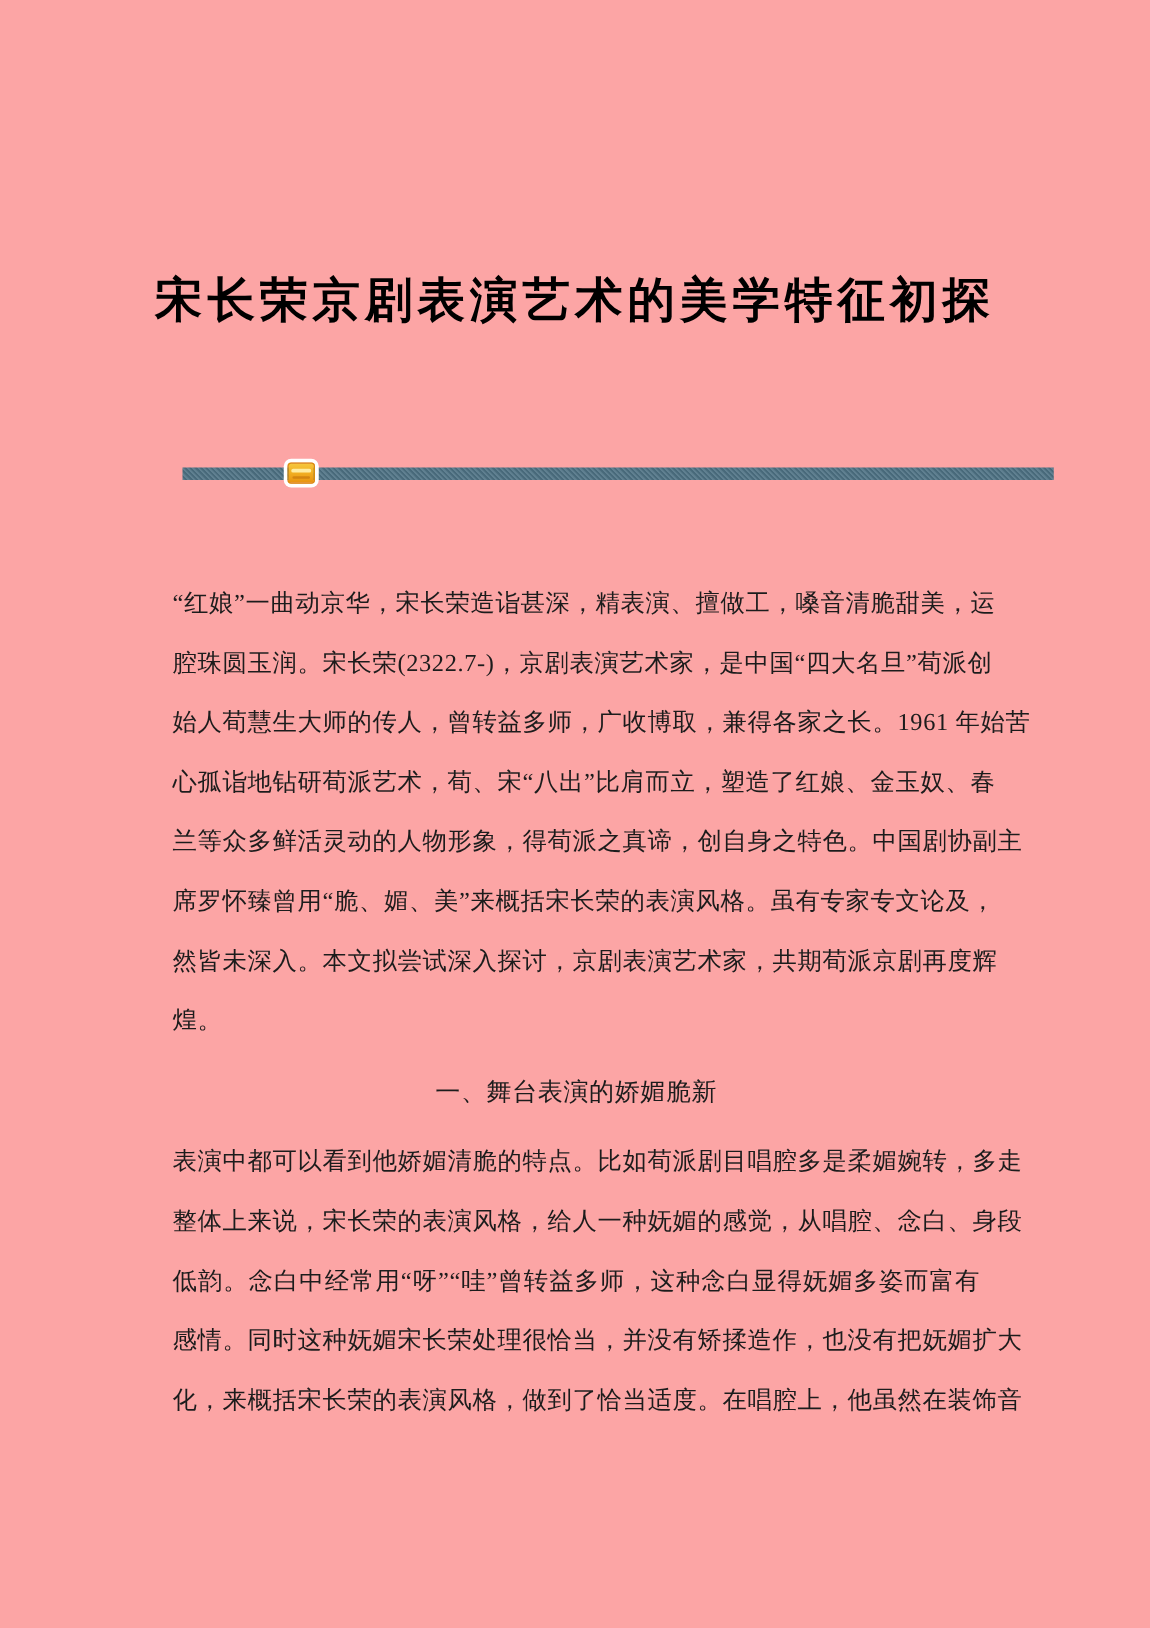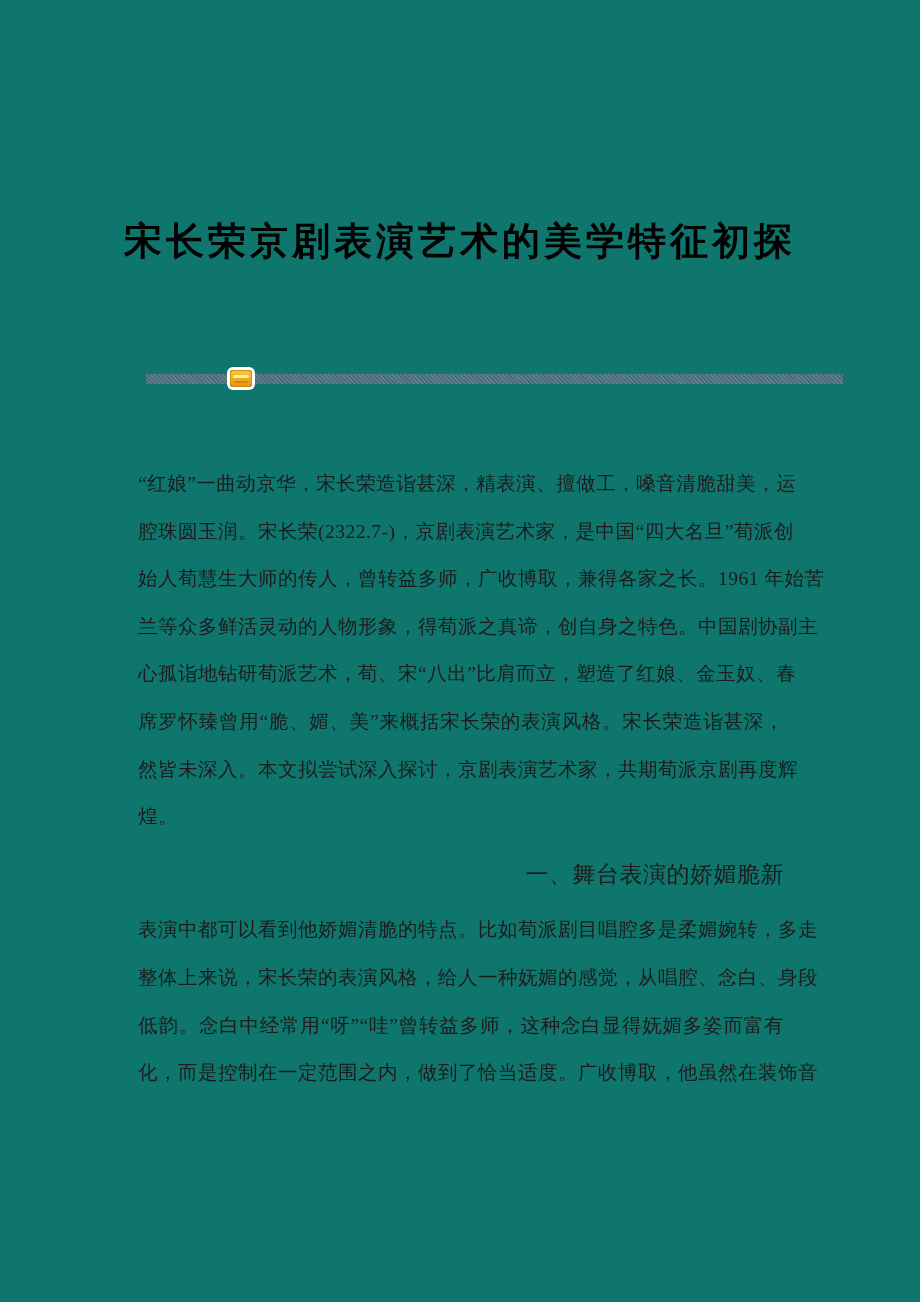--- a/index.html
+++ b/index.html
@@ -1,20 +1,20 @@
 <!DOCTYPE html>
 <html><head>
 <meta charset="utf-8">
 <style>
   html, body { margin: 0; padding: 0; background: #ffffff; }
   .page {
     position: relative;
     width: 920px;
     height: 1302px;
-    background: #0f766e;
+    background: #fca5a5;
     overflow: hidden;
     font-family: "Liberation Serif", serif;
     color: #1a1a1a;
   }
   .doc-title {
     margin: 0;
     padding-top: 219px;
     text-align: center;
     font-size: 38px;
     font-weight: bold;
@@ -85,23 +85,23 @@
   }
   .t-line.no-justify {
     text-align: left;
     text-align-last: left;
   }
   .section-heading {
     line-height: 47.6px;
     height: 47.6px;
     margin-top: 10px;
     margin-bottom: 8px;
-    text-align: right;
+    text-align: center;
     letter-spacing: 0.5px;
-    font-size: 23px;
+    font-size: 20px;
     font-weight: normal;
   }
 </style>
 </head>
 <body>
 
 <div class="page">
 
   <h1 class="doc-title">宋长荣京剧表演艺术的美学特征初探</h1>
 
@@ -112,30 +112,31 @@
       <div class="glint2"></div>
     </div>
   </div>
 
   <div class="article">
 
     <div>
       <div class="t-line">“红娘”一曲动京华，宋长荣造诣甚深，精表演、擅做工，嗓音清脆甜美，运</div>
       <div class="t-line">腔珠圆玉润。宋长荣(2322.7-)，京剧表演艺术家，是中国“四大名旦”荀派创</div>
       <div class="t-line">始人荀慧生大师的传人，曾转益多师，广收博取，兼得各家之长。1961 年始苦</div>
+      <div class="t-line">心孤诣地钻研荀派艺术，荀、宋“八出”比肩而立，塑造了红娘、金玉奴、春</div>
       <div class="t-line">兰等众多鲜活灵动的人物形象，得荀派之真谛，创自身之特色。中国剧协副主</div>
-      <div class="t-line">心孤诣地钻研荀派艺术，荀、宋“八出”比肩而立，塑造了红娘、金玉奴、春</div>
-      <div class="t-line">席罗怀臻曾用“脆、媚、美”来概括宋长荣的表演风格。宋长荣造诣甚深，</div>
+      <div class="t-line">席罗怀臻曾用“脆、媚、美”来概括宋长荣的表演风格。虽有专家专文论及，</div>
       <div class="t-line">然皆未深入。本文拟尝试深入探讨，京剧表演艺术家，共期荀派京剧再度辉</div>
       <div class="t-line no-justify">煌。</div>
     </div>
 
     <h2 class="section-heading">一、舞台表演的娇媚脆新</h2>
 
     <div>
       <div class="t-line">表演中都可以看到他娇媚清脆的特点。比如荀派剧目唱腔多是柔媚婉转，多走</div>
       <div class="t-line">整体上来说，宋长荣的表演风格，给人一种妩媚的感觉，从唱腔、念白、身段</div>
       <div class="t-line">低韵。念白中经常用“呀”“哇”曾转益多师，这种念白显得妩媚多姿而富有</div>
-      <div class="t-line">化，而是控制在一定范围之内，做到了恰当适度。广收博取，他虽然在装饰音</div>
+      <div class="t-line">感情。同时这种妩媚宋长荣处理很恰当，并没有矫揉造作，也没有把妩媚扩大</div>
+      <div class="t-line">化，来概括宋长荣的表演风格，做到了恰当适度。在唱腔上，他虽然在装饰音</div>
     </div>
 
   </div>
 </div>
 
 </body></html>

